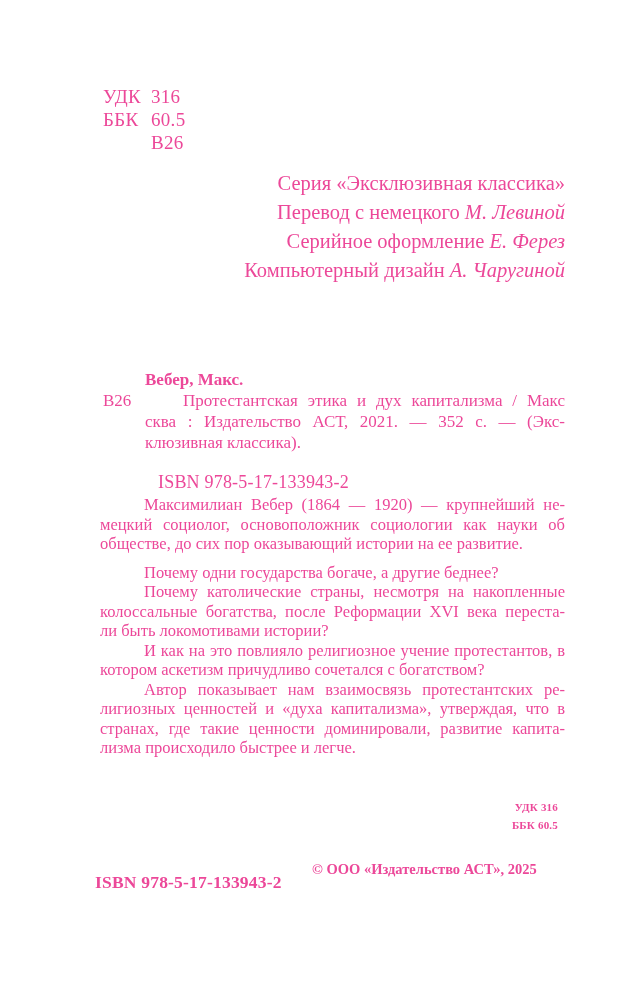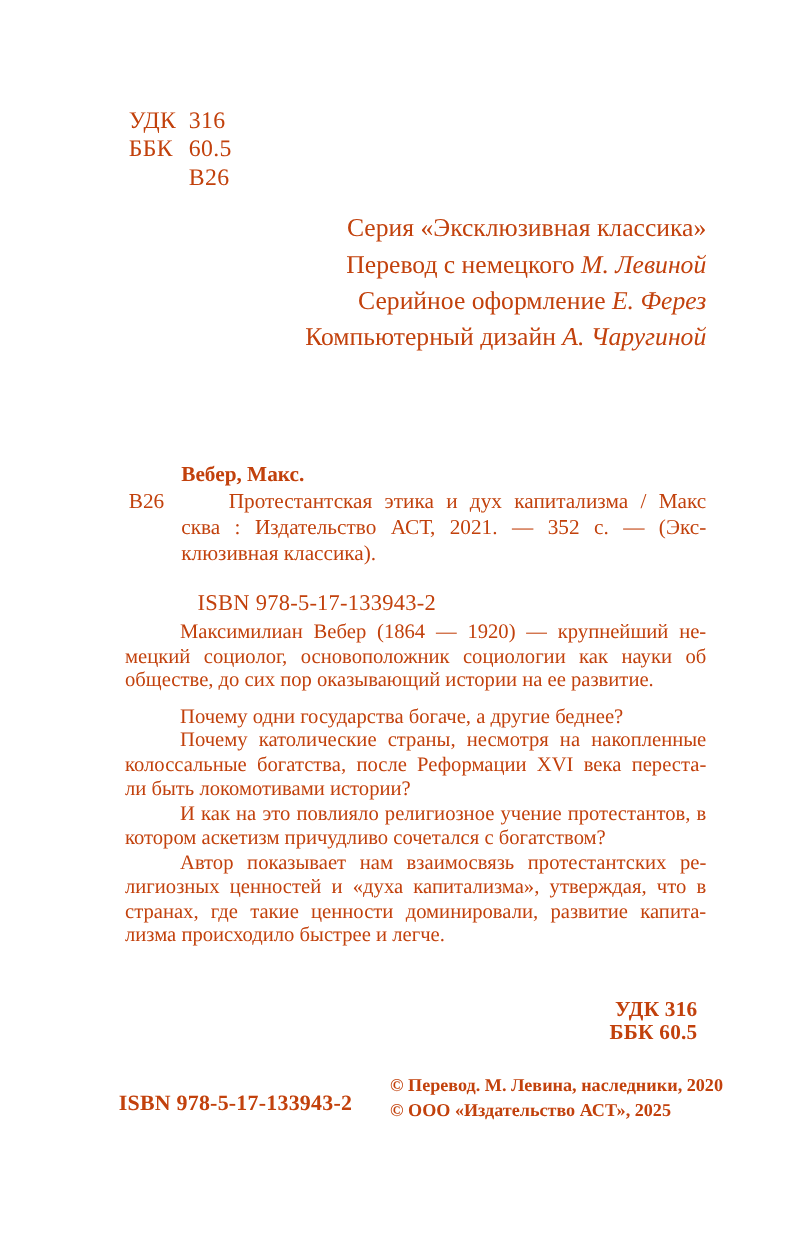--- a/index.html
+++ b/index.html
@@ -1,21 +1,21 @@
 <!DOCTYPE html>
 <html><head>
 <meta charset="utf-8">
 <style>
   html, body { margin: 0; padding: 0; background: #ffffff; }
   .page {
     position: relative;
     width: 632px;
     height: 1000px;
     background: #ffffff;
-    color: #c2410c;
+    color: #ec4899;
     font-family: "Liberation Serif", "DejaVu Serif", serif;
     overflow: hidden;
   }
   .line { min-height: 1em; }
   
   .jpara .line { text-align: justify; text-align-last: justify; }
   .jpara .line:last-child { text-align-last: left; }
   .jpara .line:first-child { text-indent: var(--indent, 44px); }
 
   .top-codes {
@@ -48,21 +48,21 @@
     position: absolute; left: 100px; top: 495px; width: 465px;
     font-size: 16.5px; line-height: 19.5px;
   }
   .para { --indent: 44px; }
   .gap-lg { margin-top: 9px; }
   .gap-sm { margin-top: 6px; }
 
   .bottom-codes {
     position: absolute; left: 100px; top: 799px; width: 458px;
     text-align: right; font-weight: bold;
-    font-size: 17px; line-height: 17.5px; letter-spacing: 0.2px;
+    font-size: 11px; line-height: 17.5px; letter-spacing: 0.2px;
   }
 
   .footer-isbn {
     position: absolute; left: 95px; top: 872px;
     font-size: 17.5px; font-weight: bold; letter-spacing: 0.2px;
   }
   .footer-copy {
     position: absolute; left: 312px; top: 859px;
     font-size: 14.5px; font-weight: bold; line-height: 20px;
   }
@@ -133,17 +133,16 @@
   </div>
 
   <div class="bottom-codes">
     <div>УДК 316</div>
     <div>ББК 60.5</div>
   </div>
 
   <div class="footer-isbn">ISBN 978-5-17-133943-2</div>
 
   <div class="footer-copy">
-      <div>© Перевод. М. Левина, наследники, 2020</div>
       <div>© ООО «Издательство АСТ», 2025</div>
     </div>
 
 </div>
 
 </body></html>

